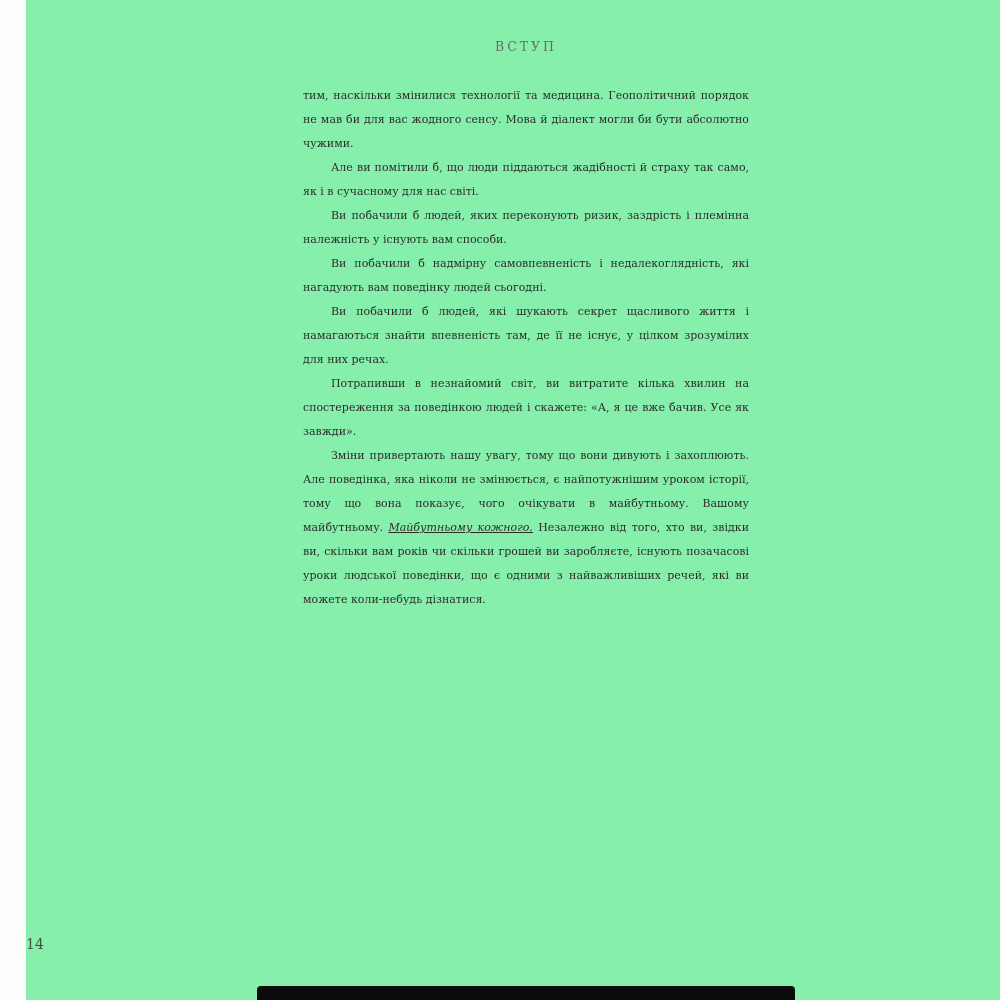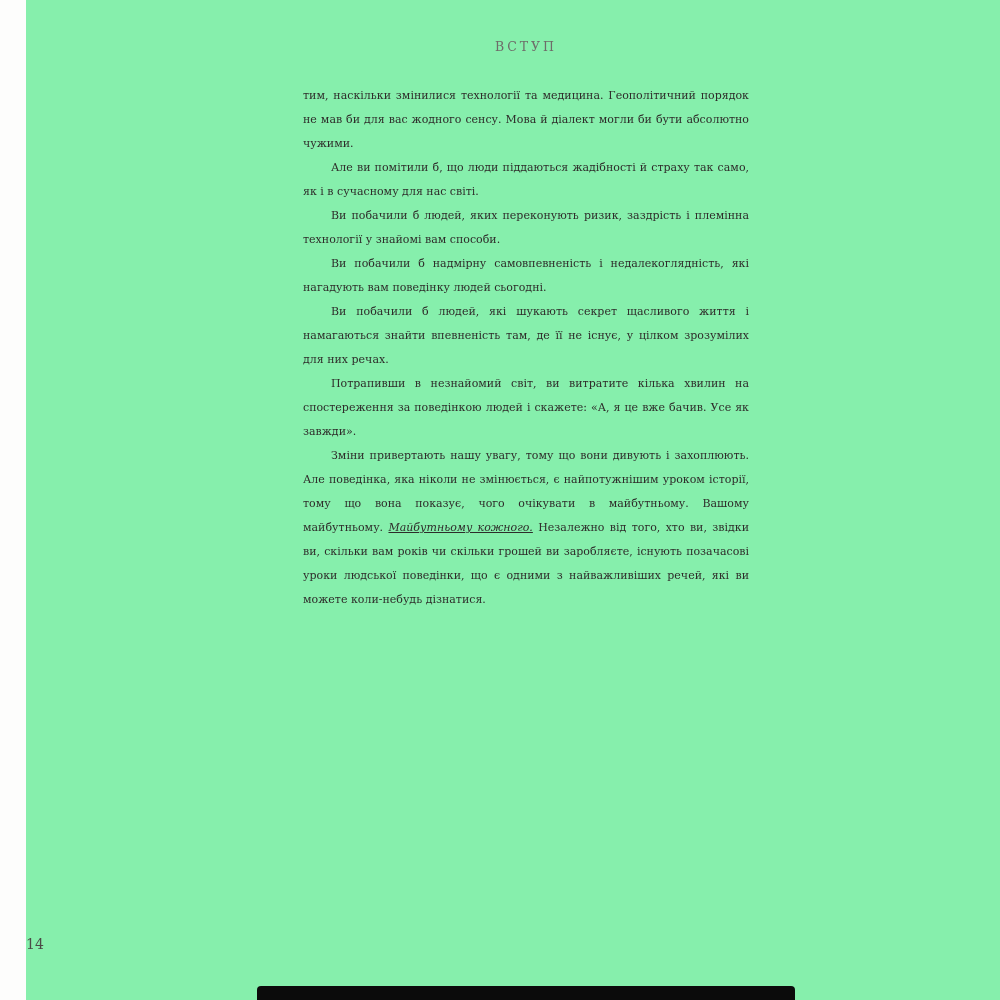--- a/index.html
+++ b/index.html
@@ -71,21 +71,21 @@
 </head>
 <body>
 
 <div class="page">
 
   <div class="running-head">ВСТУП</div>
 
   <div class="text-block">
     <p class="para">тим, наскільки змінилися технології та медицина. Геополітичний порядок не мав би для вас жодного сенсу. Мова й діалект могли би бути абсолютно чужими.</p>
     <p class="para indent">Але ви помітили б, що люди піддаються жадібності й страху так само, як і в сучасному для нас світі.</p>
-    <p class="para indent">Ви побачили б людей, яких переконують ризик, заздрість і племінна технології у знайомі вам способи.</p>
+    <p class="para indent">Ви побачили б людей, яких переконують ризик, заздрість і племінна належність у існують вам способи.</p>
     <p class="para indent">Ви побачили б надмірну самовпевненість і недалекоглядність, які нагадують вам поведінку людей сьогодні.</p>
     <p class="para indent">Ви побачили б людей, які шукають секрет щасливого життя і намагаються знайти впевненість там, де її не існує, у цілком зрозумілих для них речах.</p>
     <p class="para indent">Потрапивши в незнайомий світ, ви витратите кілька хвилин на спостереження за поведінкою людей і скажете: «А, я це вже бачив. Усе як завжди».</p>
     <p class="para indent"><span>Зміни привертають нашу увагу, тому що вони дивують і захоплюють. Але поведінка, яка ніколи не змінюється, є найпотужнішим уроком історії, тому що вона показує, чого очікувати в майбутньому. Вашому майбутньому. </span><em>Майбутньому кожного.</em><span> Незалежно від того, хто ви, звідки ви, скільки вам років чи скільки грошей ви заробляєте, існують позачасові уроки людської поведінки, що є одними з найважливіших речей, які ви можете коли-небудь дізнатися.</span></p>
   </div>
 
   <div class="folio">14</div>
 
   <div class="home-indicator"></div>
 

